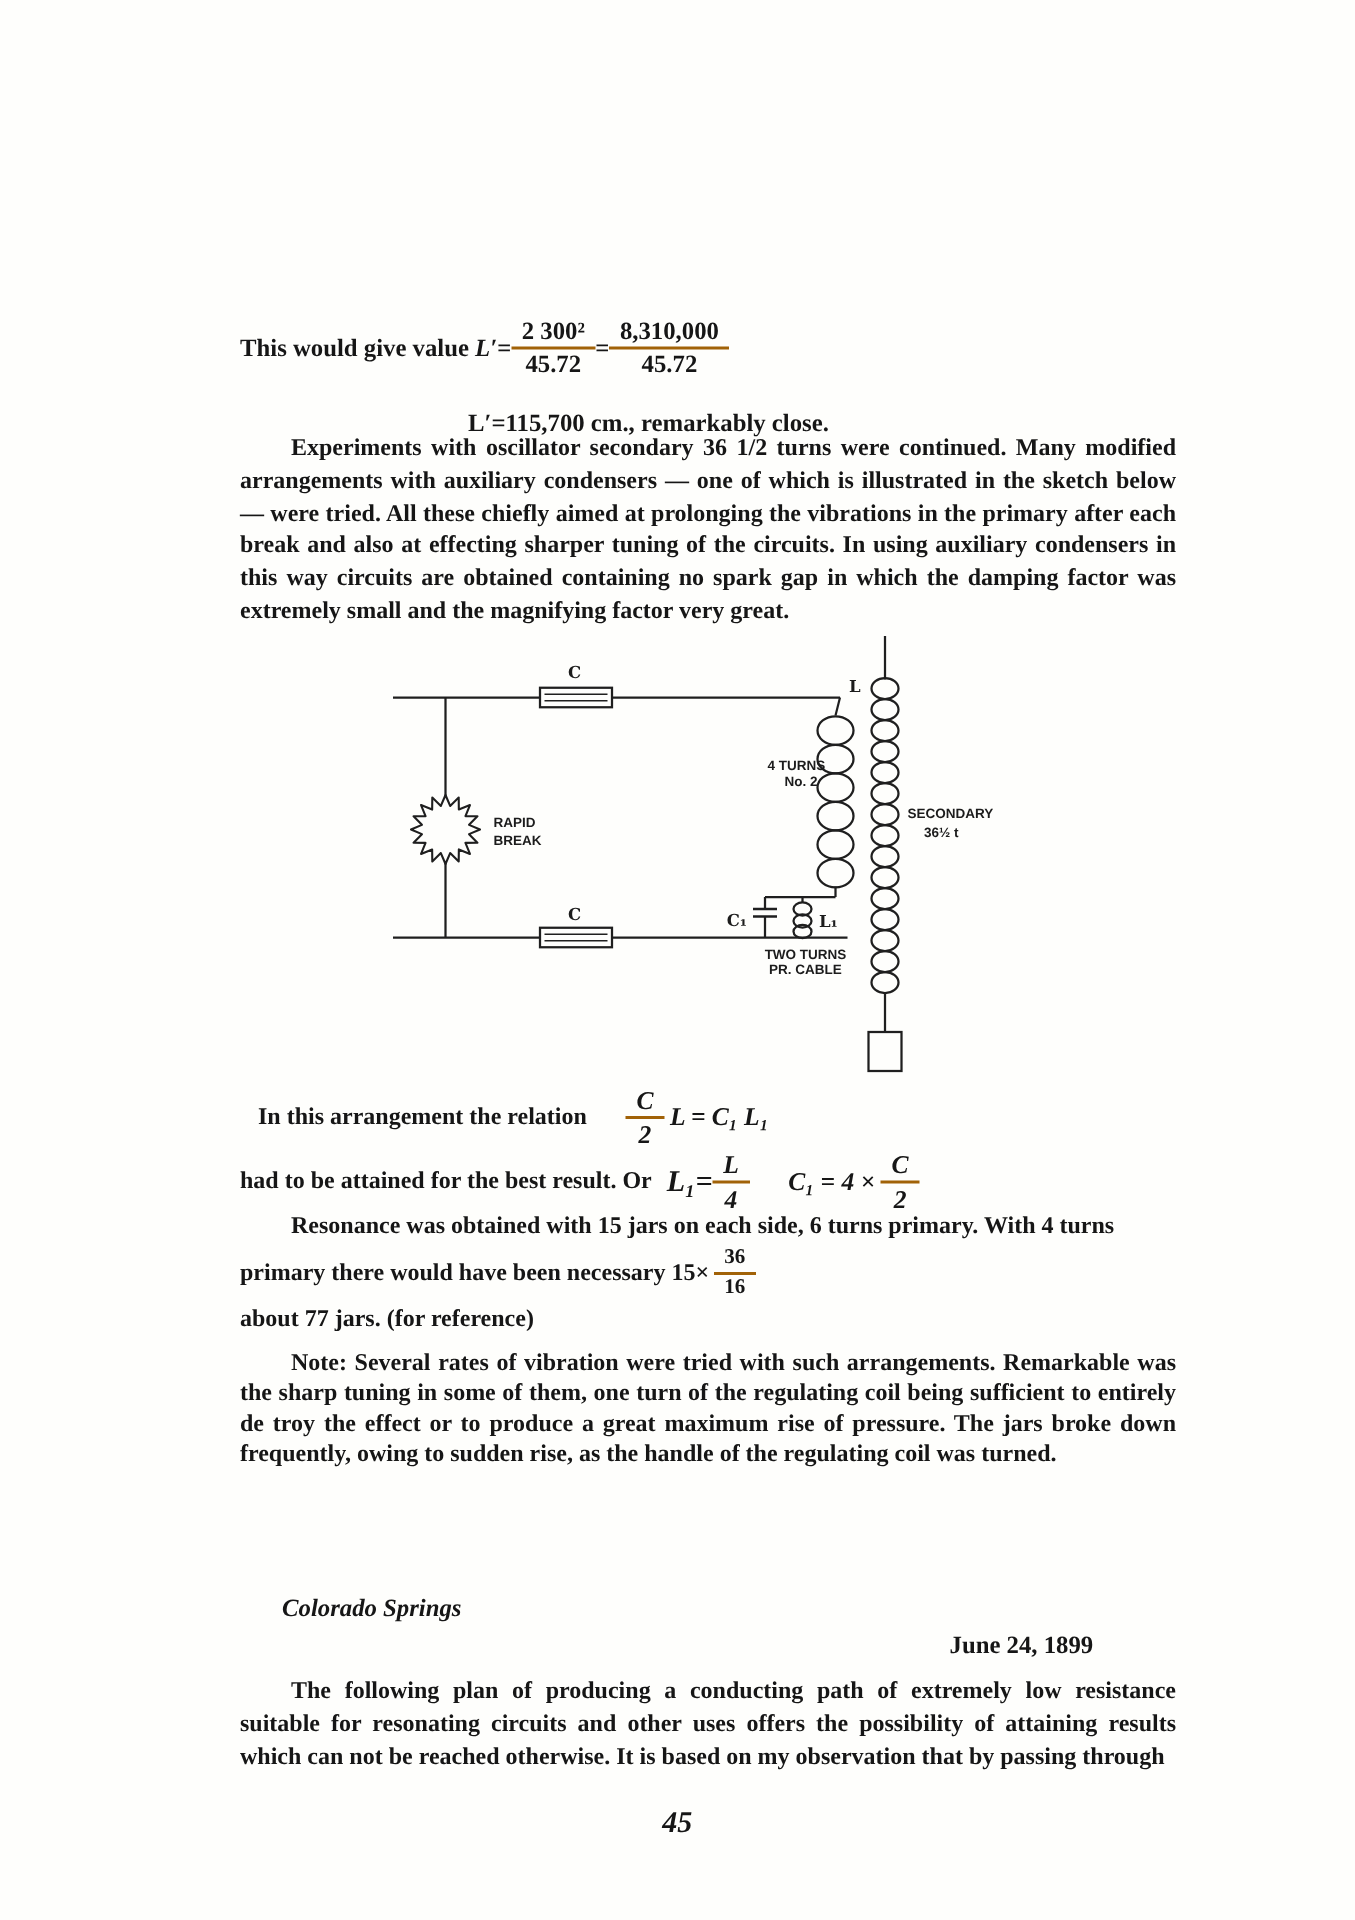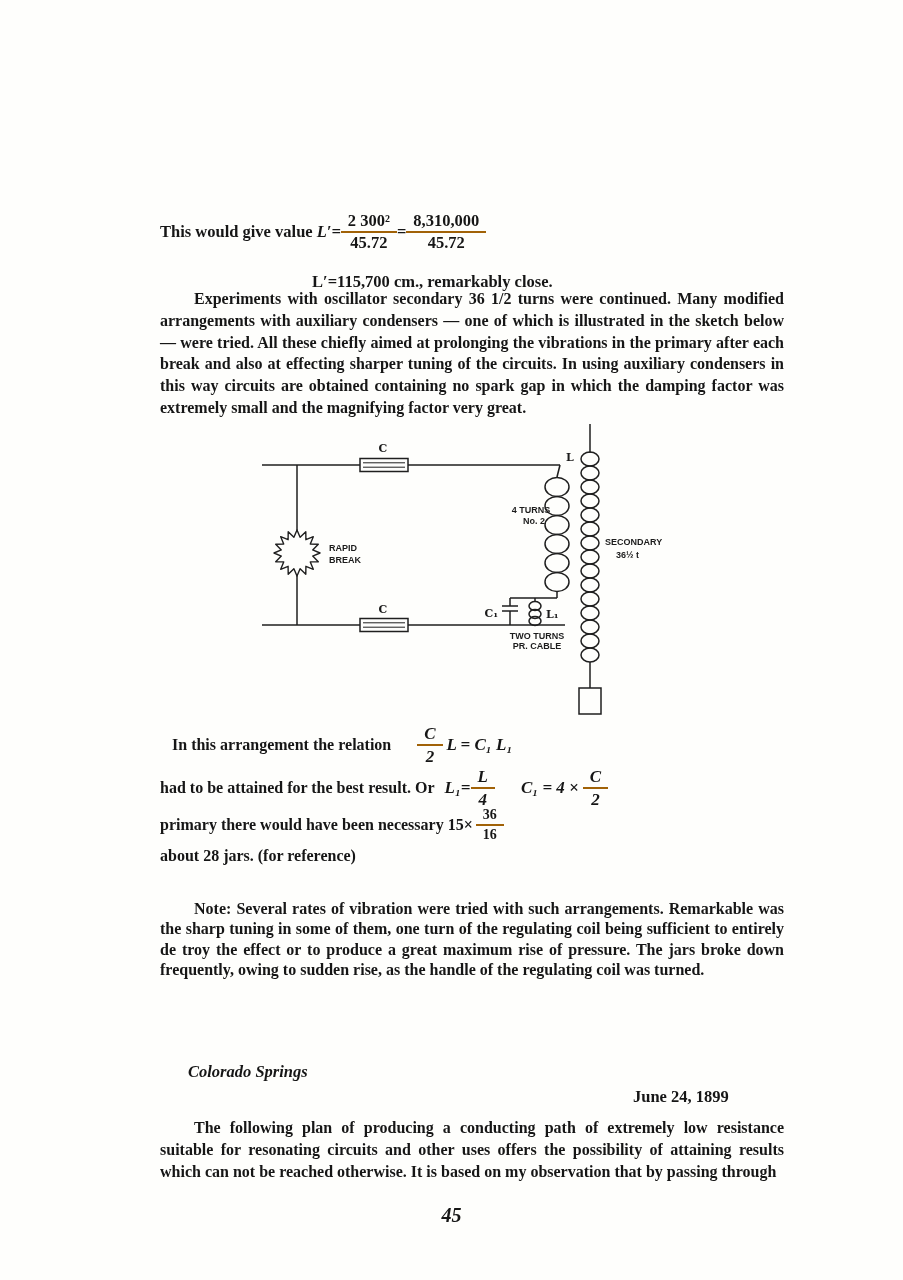--- a/index.html
+++ b/index.html
@@ -134,41 +134,42 @@
     <span class="roman" style="font-size:16px;">In this arrangement the relation</span>
     <span class="frac gap-l math" style="font-size:17px;">
       <span class="num math">C</span>
       <span class="den math">2</span>
     </span>
     <span class="math gap-s" style="font-size:17px;">L = C₁ L₁</span>
   </div>
 
   <div class="abs eqrow" style="left:160px; top:767px;">
     <span class="roman" style="font-size:16px;">had to be attained for the best result. Or </span>
-    <span class="math gap-m" style="font-size:17px;">L₁=</span>
+    <span class="math gap-m" style="font-size:20px;">L₁=</span>
     <span class="frac math" style="font-size:17px;">
       <span class="num math">L</span>
       <span class="den math">4</span>
     </span>
     <span class="math gap-l" style="font-size:17px;">C₁ = 4 ×</span>
     <span class="frac math gap-s" style="font-size:17px;">
       <span class="num math">C</span>
       <span class="den math">2</span>
     </span>
   </div>
 
   <div class="abs" style="left:160px; top:806px; width:630px;">
+    <div class="resline indent">Resonance was obtained with 15 jars on each side, 6 turns primary. With 4 turns</div>
     <div class="resline2">
       <span>primary there would have been necessary 15×</span>
       <span class="frac frac-sm">
         <span class="num">36</span>
         <span class="den">16</span>
       </span>
     </div>
-    <div class="resline">about 28 jars. (for reference)</div>
+    <div class="resline">about 77 jars. (for reference)</div>
   </div>
 
   <div class="abs body-text indent" style="left:160px; top:899px; width:624px; line-height:1.28;">Note: Several rates of vibration were tried with such arrangements. Remarkable was the sharp tuning in some of them, one turn of the regulating coil being sufficient to entirely de troy the effect or to produce a great maximum rise of pressure. The jars broke down frequently, owing to sudden rise, as the handle of the regulating coil was turned.</div>
 
   <div class="abs math" style="left:188px; top:1062px; font-size:16.5px;">Colorado Springs</div>
   <div class="abs" style="left:633px; top:1087px; font-size:16.5px;">June 24, 1899</div>
 
   <div class="abs body-text indent" style="left:160px; top:1117px; width:624px;">The following plan of producing a conducting path of extremely low resistance suitable for resonating circuits and other uses offers the possibility of attaining results which can not be reached otherwise. It is based on my observation that by passing through</div>
 
   <div class="abs pageno" style="top:1204px;">45</div>

